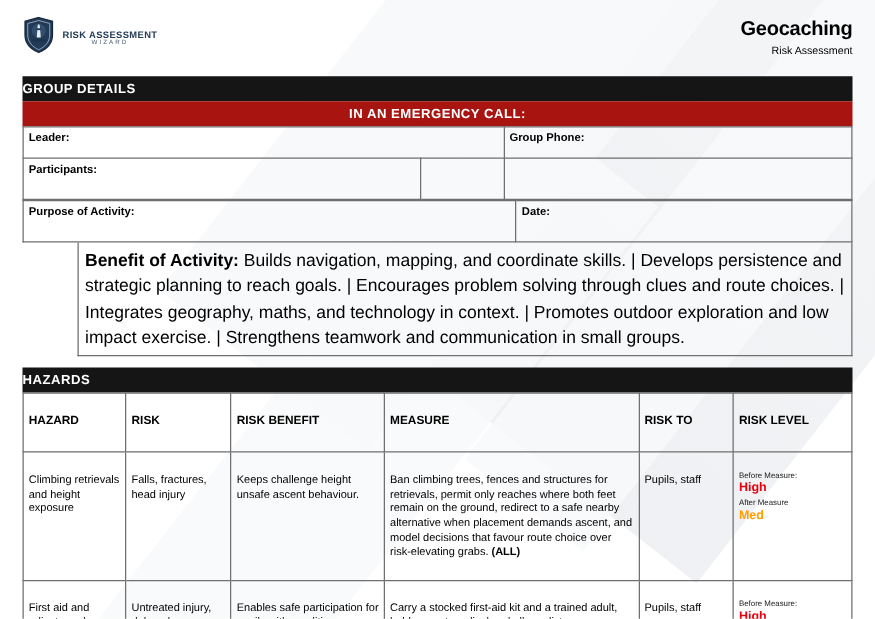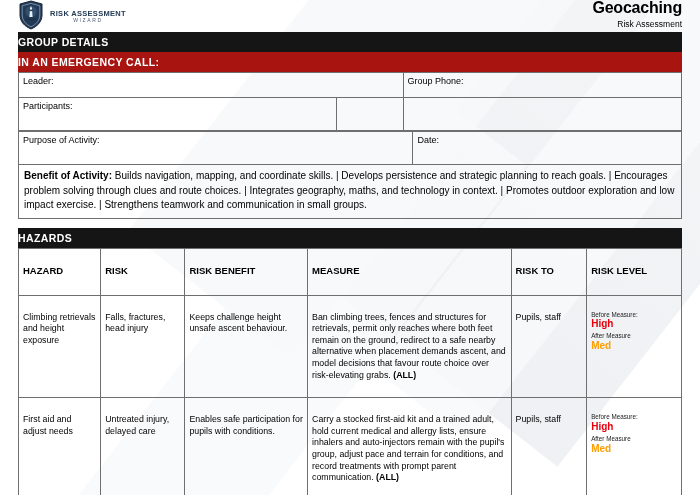--- a/index.html
+++ b/index.html
@@ -38,23 +38,23 @@
     position: relative;
     z-index: 1;
     width: 700px;
     height: 495px;
     box-sizing: border-box;
     padding: 0 18px;
   }
 
   
   .doc-header {
-    height: 32px;
+    height: 61px;
     display: flex;
-    align-items: flex-start;
+    align-items: center;
     justify-content: space-between;
   }
   .brand {
     display: flex;
     align-items: center;
     gap: 6px;
   }
   .brand-text {
     line-height: 1.05;
   }
@@ -86,50 +86,51 @@
   .bar {
     color: #ffffff;
     font-weight: bold;
     font-size: 10.5px;
     letter-spacing: .4px;
     text-align: left;
     padding: 4px 0 4px 0;
     box-sizing: border-box;
   }
   .bar-dark { background: #151515; }
-  .bar-red  { background: #a81410; }
+  .bar-red  { background: #a81410; text-align: center; }
 
   
   table.grid {
     width: 100%;
     border-collapse: collapse;
     table-layout: fixed;
   }
   table.grid td, table.grid th {
     border: 1px solid #6f6f6f;
     vertical-align: top;
     padding: 3px 4px;
     font-size: 9px;
     background: transparent;
   }
   .lbl {
-    font-weight: normal;
+    font-weight: bold;
     font-size: 9.5px;
     margin-top: 15px;
   }
   .cell-tall { height: 18px; }
   .cell-xtall { height: 26px; }
 
   
   .benefit {
     border: 1px solid #6f6f6f;
     border-top: none;
     padding: 4px 5px 5px 5px;
-    font-size: 10px;
+    font-size: 14px;
     line-height: 1.45;
+    margin-left: 44px;
   }
   .benefit b { font-weight: bold; }
 
   
   table.haz {
     width: 100%;
     border-collapse: collapse;
     table-layout: fixed;
   }
   table.haz th, table.haz td {

